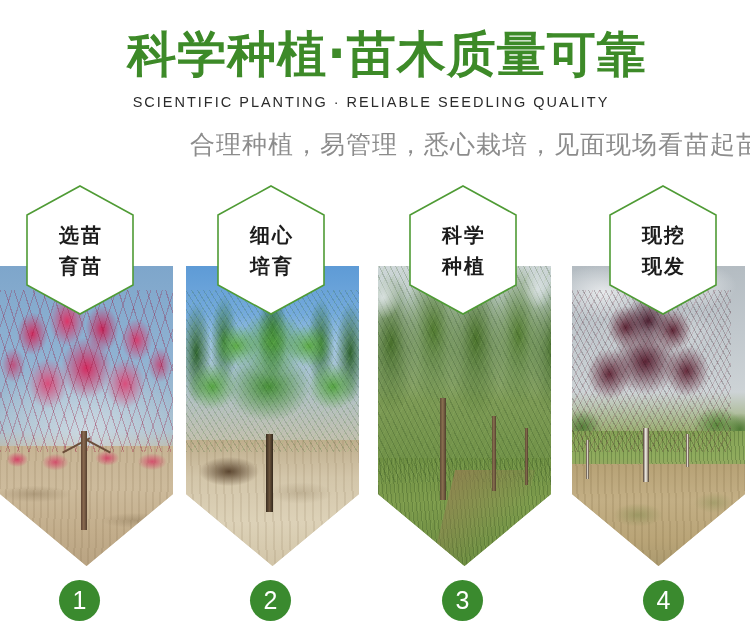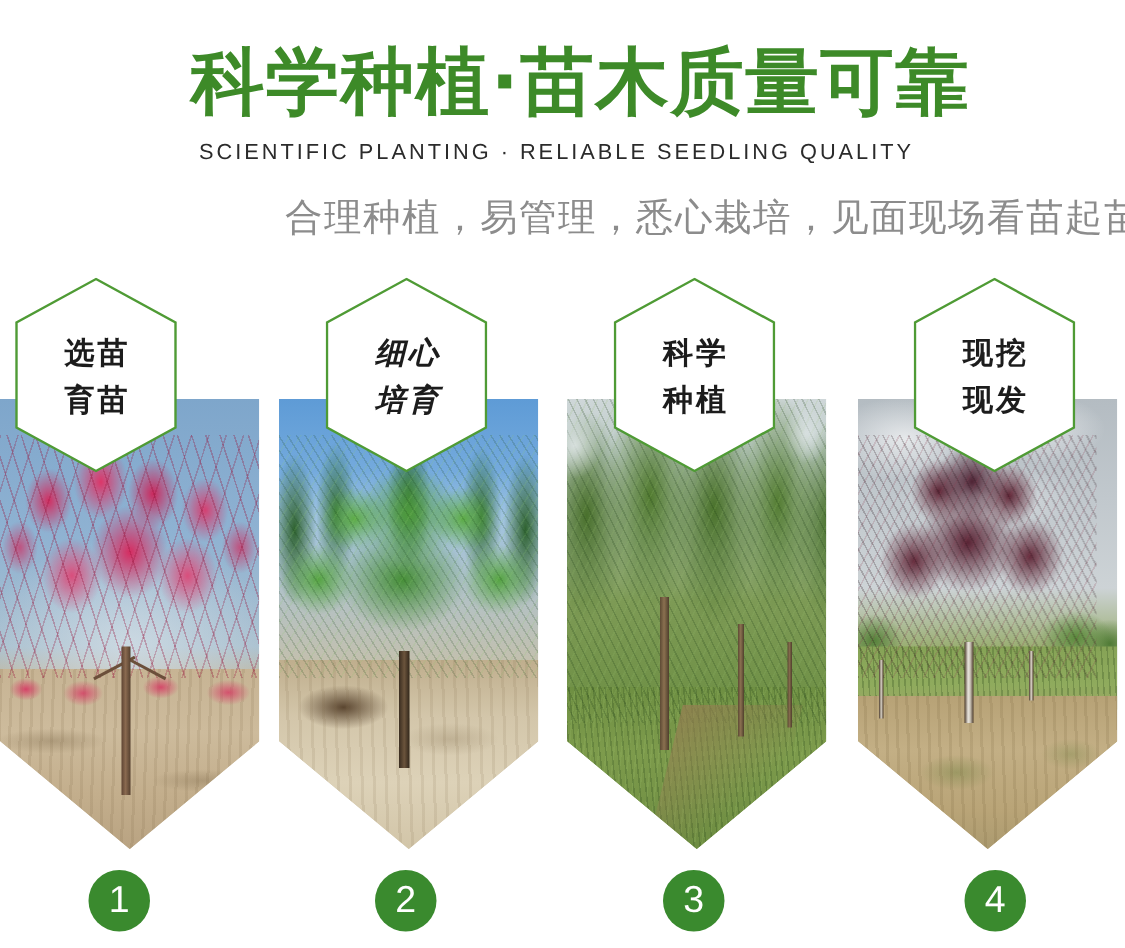--- a/index.html
+++ b/index.html
@@ -272,22 +272,22 @@
     background:linear-gradient(90deg,#4b3a2a,#ddd7cb 50%,#4b3a2a);
   }
 
   
   .hex-badge {
     position:absolute;
     width:108px;
     height:130px;
     top:185px;
   }
-  .hex-b1 { left:10px;  }
-  .hex-b2 { left:217px;font-style:italic; }
+  .hex-b1 { left:26px;  }
+  .hex-b2 { left:217px; }
   .hex-b3 { left:409px;padding-left:18px; }
   .hex-b4 { left:609px;text-align:right; }
 
   .hex-svg { position:absolute; left:0; top:0; width:108px; height:130px; display:block; }
 
   .hex-text {
     position:absolute; left:0; top:0; width:108px; height:130px;
     display:flex; flex-direction:column;
     align-items:center; justify-content:center;
     gap:9px;

